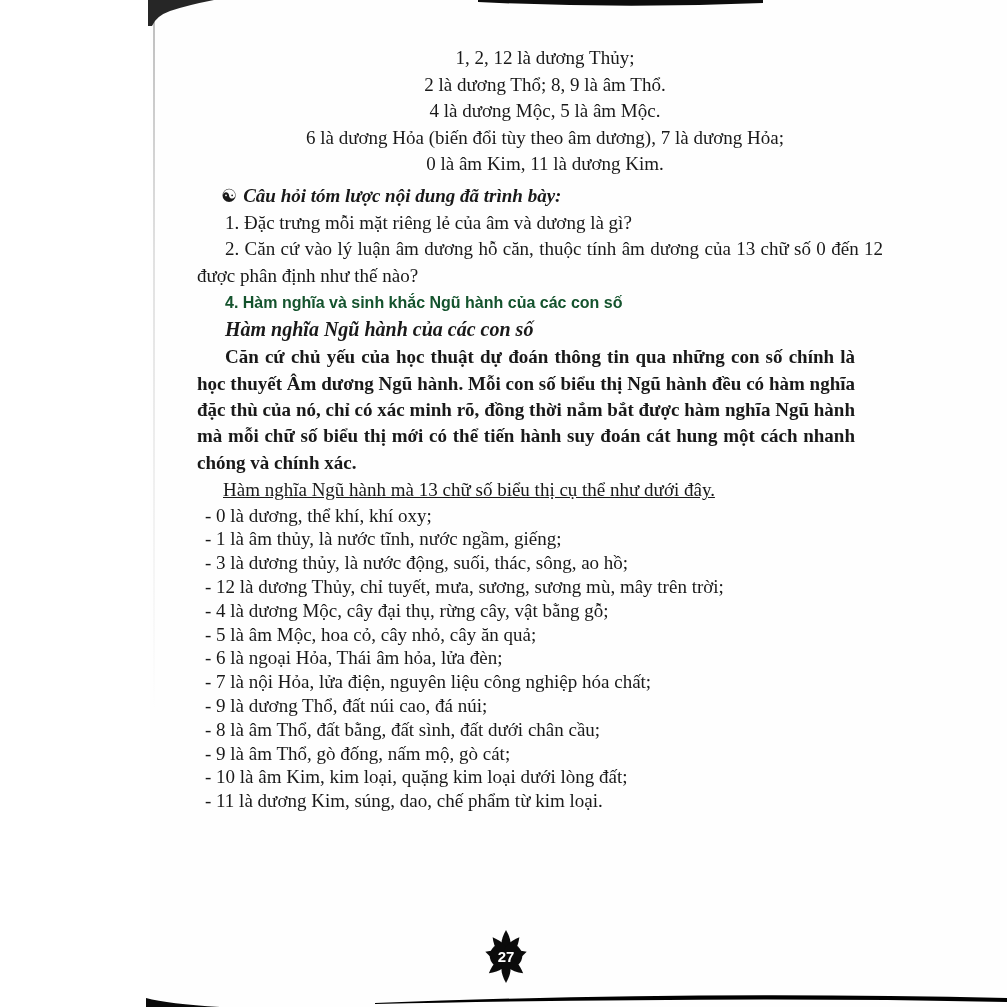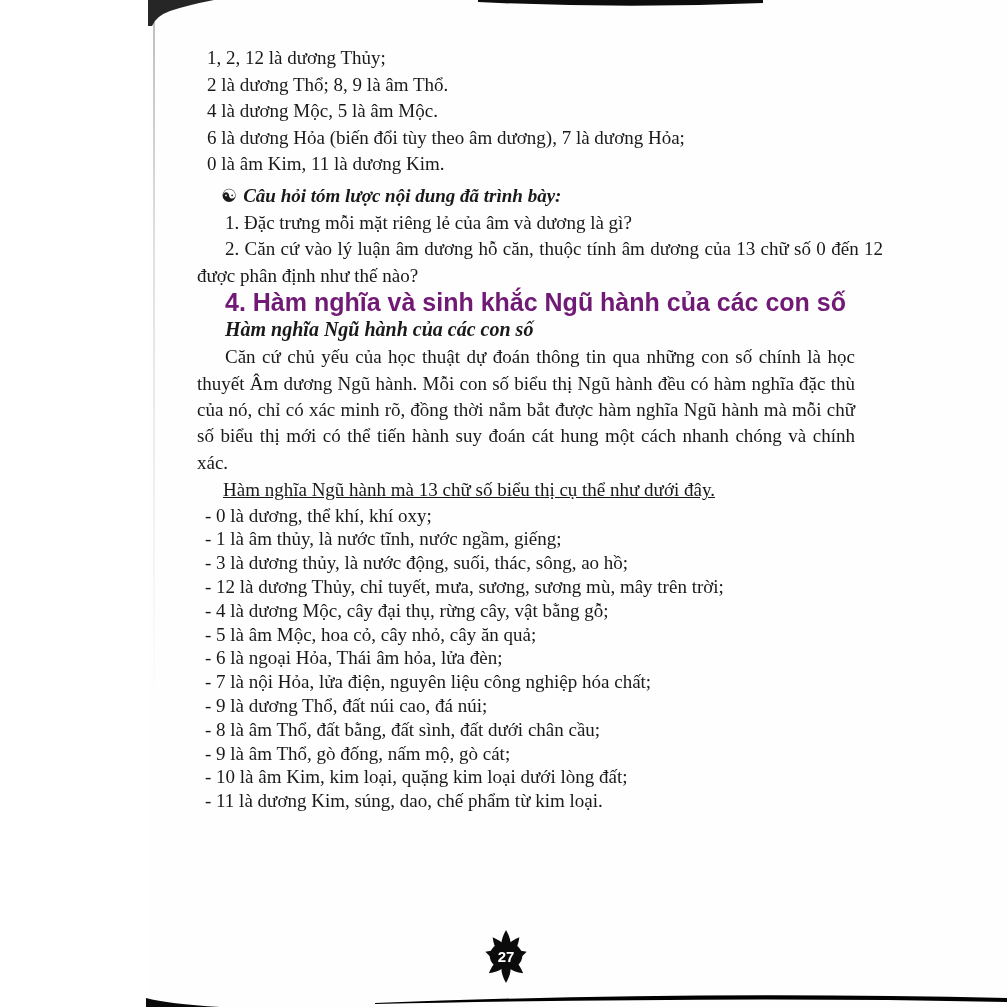--- a/index.html
+++ b/index.html
@@ -12,37 +12,37 @@
   .page-edge-line{
     position:absolute;left:153px;top:10px;width:2px;height:700px;
     background:linear-gradient(to bottom,#8a8a8a 0%,#c9c9c9 35%,rgba(201,201,201,0) 100%);
     opacity:.55;
   }
   .content{
     position:absolute;left:197px;top:45px;width:686px;
     font-size:19px;line-height:26.5px;
   }
   .content p{margin:0;}
-  .intro-line{line-height:26.6px;padding-left:10px;}
+  .intro-line{line-height:26.6px;padding-left:10px;text-align:center;}
   .q-heading{
     margin-top:4px !important;line-height:27px;padding-left:24px;
     font-weight:bold;font-style:italic;
   }
   .q-heading .yy{font-style:normal;font-weight:normal;font-size:18px;margin-right:6px;}
   .question{line-height:26.4px;text-align:justify;text-indent:28px;}
   .section-heading{
     margin:5px 0 0 0;line-height:27px;padding-left:28px;
     font-family:"Liberation Sans","DejaVu Sans",sans-serif;
-    font-size:25px;font-weight:bold;color:#701a75;
+    font-size:16px;font-weight:bold;color:#14532d;
   }
   .sub-heading{
     margin:3px 0 0 0;line-height:26px;padding-left:28px;
     font-size:20px;font-weight:bold;font-style:italic;
   }
-  .para{line-height:26.4px;text-align:justify;text-indent:28px;margin-top:2px !important;padding-right:28px;}
+  .para{line-height:26.4px;text-align:justify;text-indent:28px;margin-top:2px !important;padding-right:28px;font-weight:bold;}
   .list-intro{line-height:26.4px;text-indent:26px;margin-top:1px !important;text-decoration:underline;}
   .meaning{line-height:23.8px;padding-left:8px;}
   .ornament{position:absolute;left:472px;top:927px;width:68px;height:63px;}
   .scan-mark{position:absolute;}
 </style>
 </head>
 <body>
 
 <div class="page"></div>
 <div class="page-edge-line"></div>

